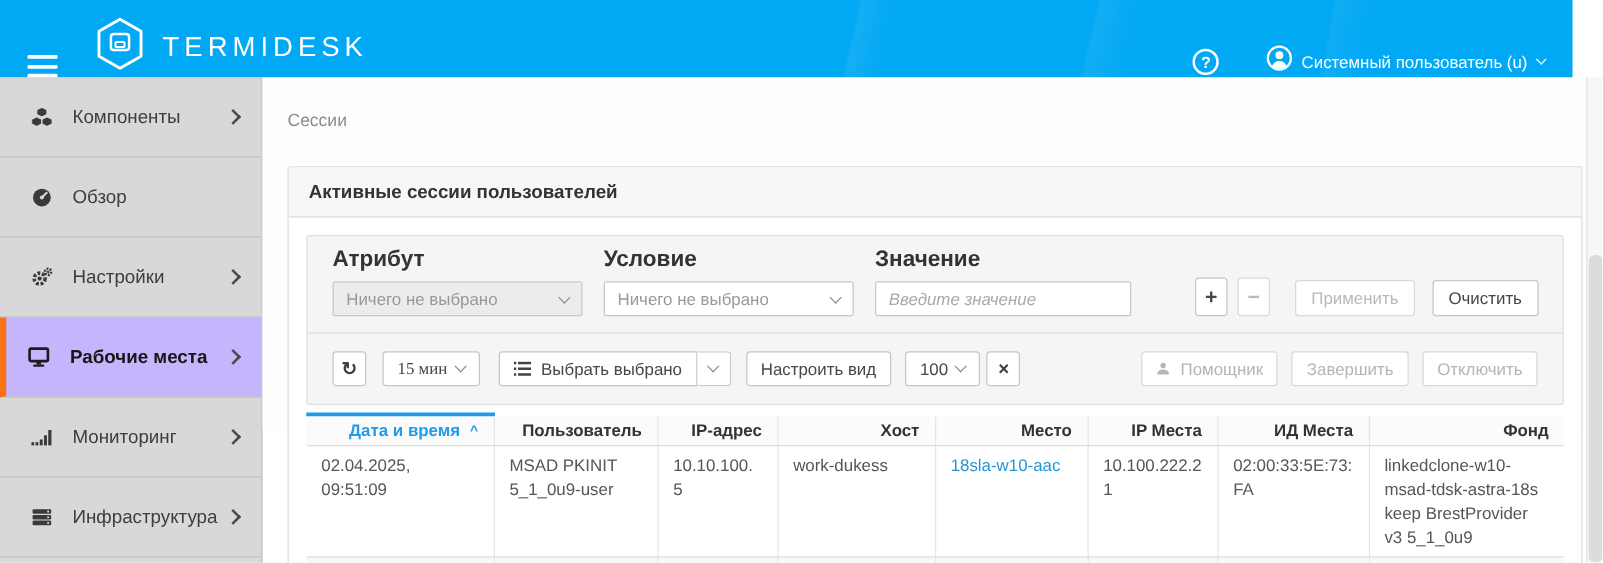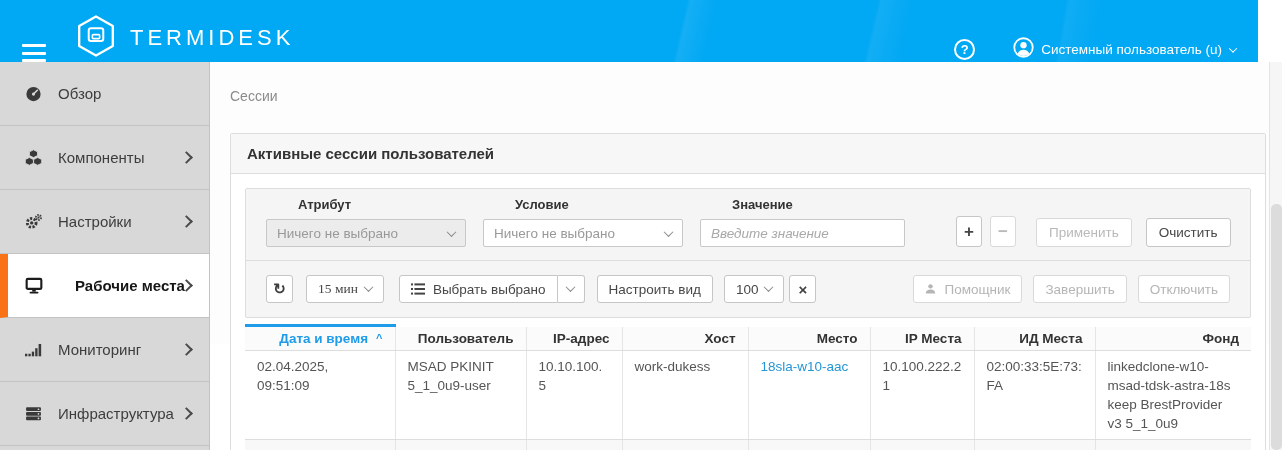--- a/index.html
+++ b/index.html
@@ -25,36 +25,36 @@
   .chev { display:inline-block; width:7px; height:7px; border-right:1.5px solid #888; border-bottom:1.5px solid #888; transform:rotate(45deg) translate(-1px,-1px); }
   .chev.white { border-color:#fff; width:6px; height:6px; }
 
   
   .sidebar { position:absolute; top:62px; left:0; width:210px; height:400px; background:#d8d8d8; border-right:1px solid #c2c2c2; }
   .side-item { position:relative; height:64px; display:flex; align-items:center; padding-left:22px;
     border-bottom:1px solid #c3c3c3; cursor:pointer; color:#3d3d3d; font-size:15px; }
   .side-item .s-icon { width:22px; display:flex; justify-content:center; }
   .side-item .s-label { margin-left:14px; }
   .side-item .r-chev { position:absolute; right:18px; width:9px; height:9px; border-right:2px solid #4a4a4a; border-bottom:2px solid #4a4a4a; transform:rotate(-45deg); }
-  .side-item.active { background:#ffffff; border-left:8px solid #f97316; padding-left:15px; font-weight:bold; color:#161616;gap:16px; }
+  .side-item.active { background:#c4b5fd; border-left:5px solid #f97316; padding-left:15px; font-weight:bold; color:#161616; }
   .side-stub { height:10px; background:#d8d8d8; }
 
   
   .main { position:absolute; top:62px; left:210px; width:1072px; height:282px; background:#fdfdfd; padding:0 16px 0 20px; }
   .breadcrumb { margin-top:26px; font-size:14px; color:#8b8b8b; }
   .panel { margin-top:29px; border:1px solid #ddd; background:#fff; border-radius:2px; }
   .panel-head { height:40px; background:#f7f7f7; border-bottom:1px solid #ddd; display:flex; align-items:center; padding-left:16px; }
   .panel-title { font-size:15px; font-weight:bold; color:#333; }
   .panel-body { padding:14px; }
 
   
   .filter-box { border:1px solid #ddd; background:#f5f5f5; border-radius:2px; }
   .filter-row { display:flex; align-items:flex-end; padding:8px 20px 13px 20px; }
   .fgroup { display:flex; flex-direction:column; margin-right:17px; }
-  .flabel { font-size:13px; font-weight:bold; color:#333; margin-bottom:7px;margin-left:32px; }
+  .flabel { font-size:18px; font-weight:bold; color:#333; margin-bottom:7px; }
   .fselect { width:200px; height:28px; border:1px solid #c8c8c8; border-radius:2px; background:#fff;
     display:flex; align-items:center; justify-content:space-between; padding:0 10px; cursor:pointer; }
   .fselect.dim { background:#ececec; }
   .fselect .sel-text { font-size:13.5px; color:#999; }
   .finput { width:205px; height:28px; border:1px solid #c8c8c8; border-radius:2px; background:#fff; padding:0 10px; font-size:13.5px; font-family:inherit; color:#555; }
   .finput::placeholder { font-style:italic; color:#a9a9a9; }
   .fbtns { display:flex; align-items:flex-end; margin-left:34px; }
   .btn { border:1px solid #c6c6c6; background:#fff; border-radius:3px; font-family:inherit; font-size:13.5px; color:#474747; cursor:pointer; display:inline-flex; align-items:center; justify-content:center; }
   .btn.square { width:26px; height:31px; font-size:17px; font-weight:bold; }
   .btn.disabled { color:#b9b9b9; border-color:#d9d9d9; cursor:default; }
@@ -126,40 +126,40 @@
         <i class="chev white"></i>
       </div>
     </div>
   </div>
 
   <div class="sidebar">
 
     <div class="side-item">
       <span class="s-icon">
         <svg width="17" height="17" viewBox="0 0 16 16">
-          <circle cx="8" cy="8.5" r="6.7" fill="#3a3a3a"></circle>
-          <path d="M8 8.5 L11.6 4.9" stroke="#d8d8d8" stroke-width="1.5" stroke-linecap="round"></path>
-          <circle cx="8" cy="8.5" r="1.5" fill="#d8d8d8"></circle>
-        </svg>
-      </span>
-      <span class="s-label">Обзор</span>
-    </div>
-
-    <div class="side-item">
-      <span class="s-icon">
-        <svg width="17" height="17" viewBox="0 0 16 16">
           <g fill="#3a3a3a" stroke="#d8d8d8" stroke-width="0.8">
             <path d="M8 0.8 L11.8 2.7 V6.2 L8 8.1 L4.2 6.2 V2.7 Z"></path>
             <path d="M4.1 8 L7.9 9.9 V13.4 L4.1 15.3 L0.3 13.4 V9.9 Z"></path>
             <path d="M11.9 8 L15.7 9.9 V13.4 L11.9 15.3 L8.1 13.4 V9.9 Z"></path>
           </g>
         </svg>
       </span>
       <span class="s-label">Компоненты</span>
       <i class="r-chev"></i>
+    </div>
+
+    <div class="side-item">
+      <span class="s-icon">
+        <svg width="17" height="17" viewBox="0 0 16 16">
+          <circle cx="8" cy="8.5" r="6.7" fill="#3a3a3a"></circle>
+          <path d="M8 8.5 L11.6 4.9" stroke="#d8d8d8" stroke-width="1.5" stroke-linecap="round"></path>
+          <circle cx="8" cy="8.5" r="1.5" fill="#d8d8d8"></circle>
+        </svg>
+      </span>
+      <span class="s-label">Обзор</span>
     </div>
 
     <div class="side-item">
       <span class="s-icon">
         <svg width="17" height="17" viewBox="0 0 16 16">
           <circle cx="6.3" cy="9.3" r="4.1" fill="none" stroke="#3a3a3a" stroke-width="2.7" stroke-dasharray="2.1 1.35"></circle>
           <circle cx="6.3" cy="9.3" r="1.6" fill="#3a3a3a"></circle>
           <circle cx="12.7" cy="4.2" r="2.3" fill="none" stroke="#3a3a3a" stroke-width="2" stroke-dasharray="1.4 0.95"></circle>
           <circle cx="12.7" cy="4.2" r="0.9" fill="#3a3a3a"></circle>
         </svg>

